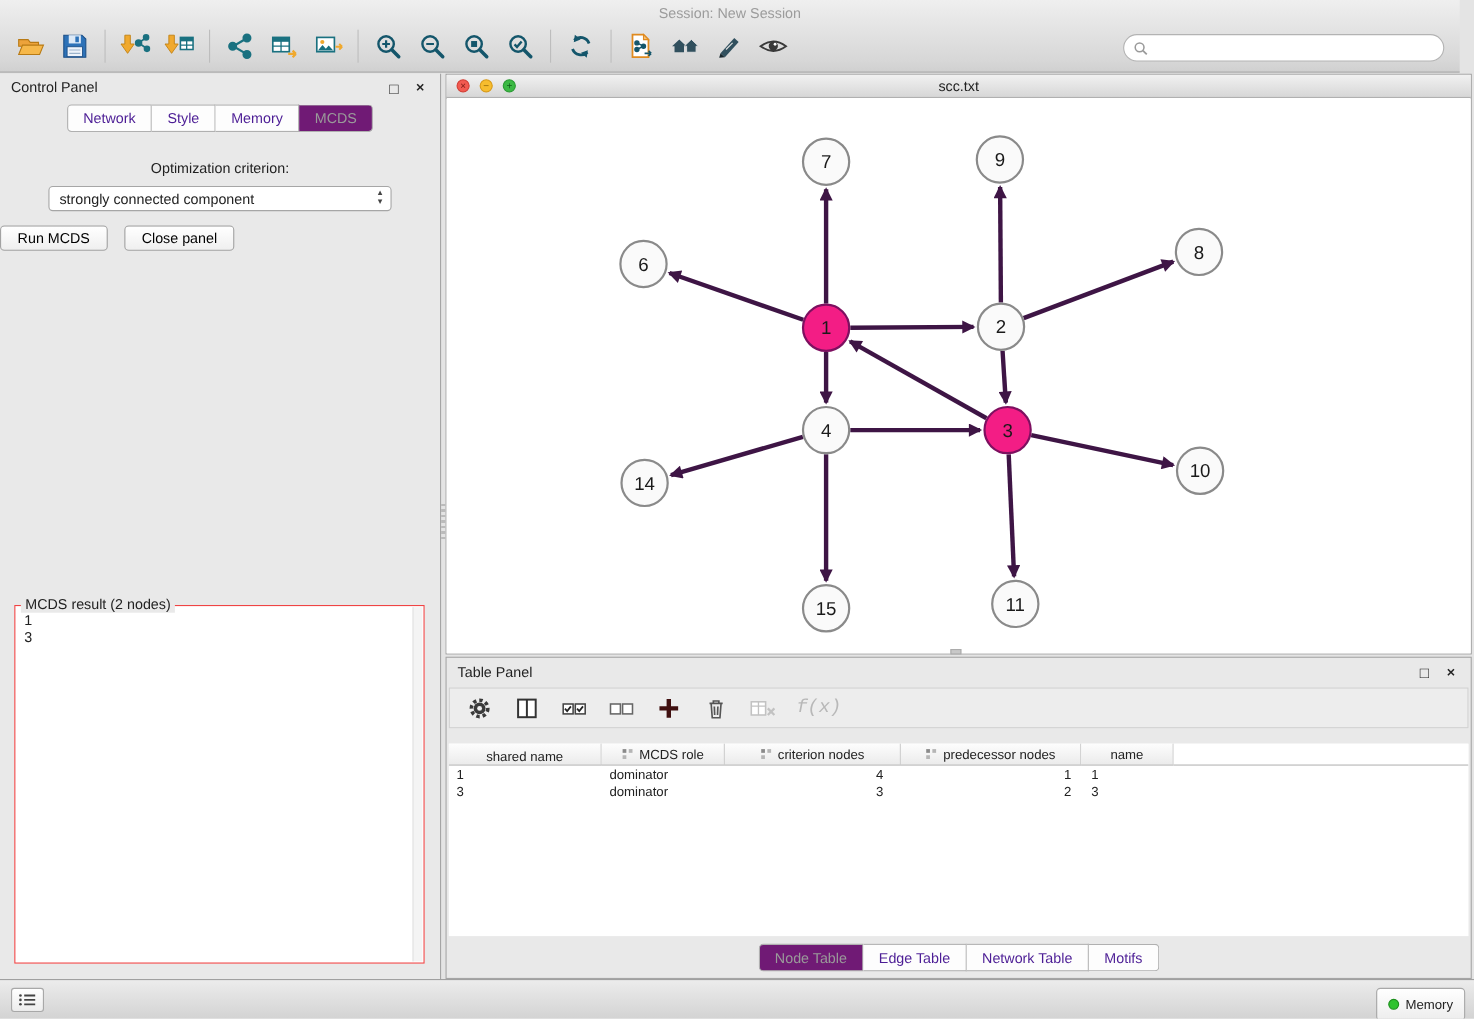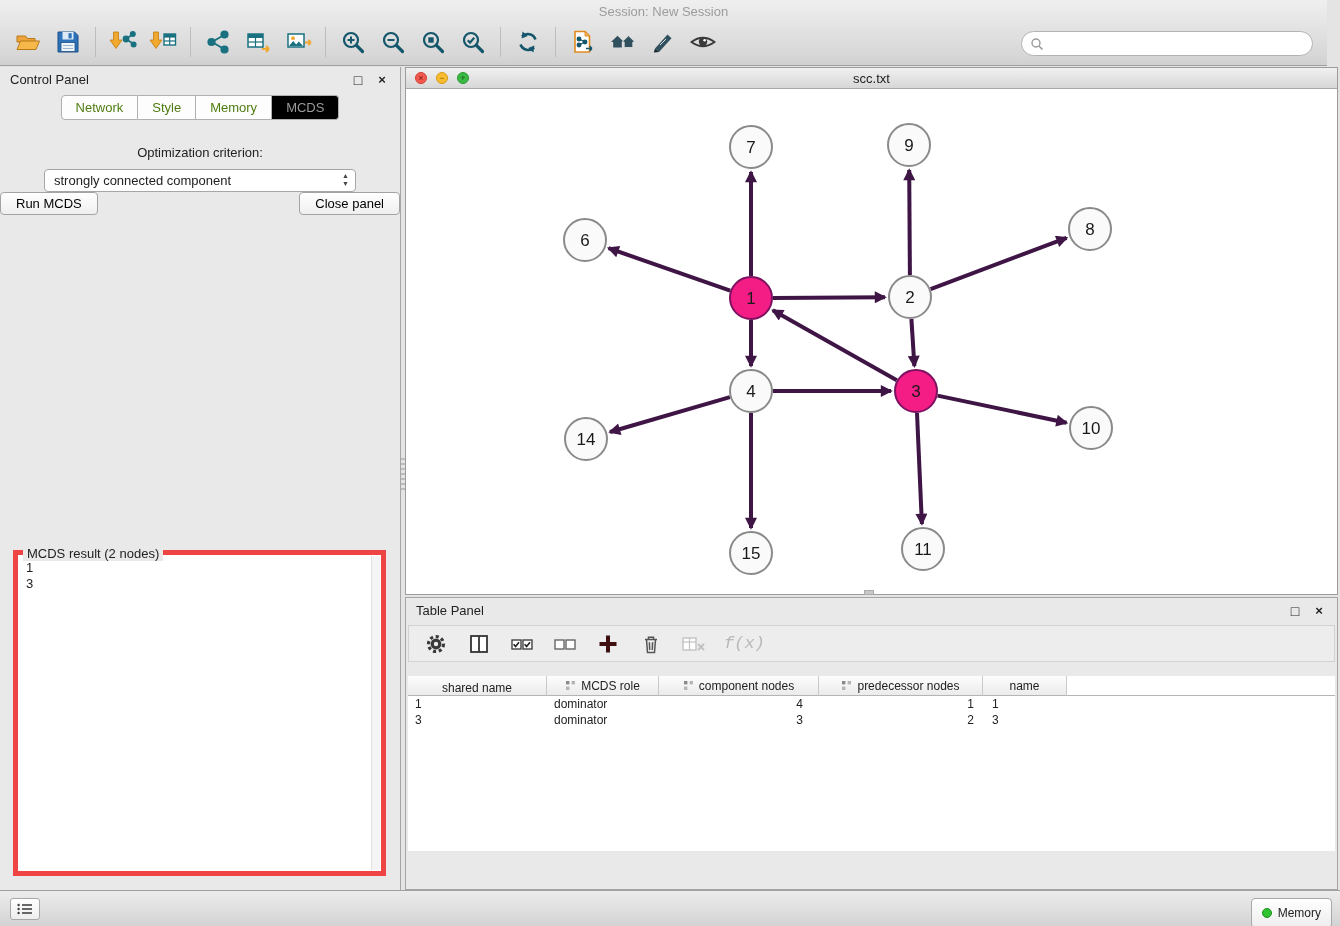--- a/index.html
+++ b/index.html
@@ -38,42 +38,42 @@
   .win-ctl.float { font-weight: normal; font-size: 14px; }
 
   
   .control-panel {
     position: absolute; left: 0; top: 67px; width: 401px; bottom: 36px;
     background: #e9e9e9; border-right: 1px solid #a5a5a5;
   }
   .cp-tabs { display: flex; justify-content: center; margin-top: 3px; }
   .seg-tab {
     font-size: 13px; padding: 4px 14px; background: #fdfdfd;
-    border: 1px solid #b0b0b0; border-left: none; color: #4d7c0f; cursor: default;
+    border: 1px solid #b0b0b0; border-left: none; color: #4c1d95; cursor: default;
   }
   .seg-tab:first-child { border-left: 1px solid #b0b0b0; border-radius: 4px 0 0 4px; }
   .seg-tab:last-child { border-radius: 0 4px 4px 0; }
-  .seg-tab.active { background: #000000; color: #9a9a9a; }
+  .seg-tab.active { background: #701a75; color: #9a9a9a; }
   .mcds-body { position: absolute; top: 56px; left: 0; right: 0; bottom: 0; }
   .criterion-label { text-align: center; margin-top: 22px; font-size: 13px; }
   .combo {
     width: 312px; height: 23px; margin: 9px auto 0 auto; background: #fff;
     border: 1px solid #a6a6a6; border-radius: 4px; position: relative;
     display: flex; align-items: center; padding-left: 9px; font-size: 13px; cursor: default;
   }
   .combo .arrows { position: absolute; right: 6px; top: 2px; display: flex; flex-direction: column; line-height: 8px; }
   .combo .arrows span { font-size: 7px; color: #444; }
-  .btn-row { display: flex; justify-content: space-between; gap: 15px; }
+  .btn-row { display: flex; justify-content: flex-start; gap: 15px; margin-top: 13px; }
   .push-btn {
     background: linear-gradient(#ffffff, #efefef); border: 1px solid #a3a3a3; border-radius: 4px;
     font-size: 13px; padding: 3px 15px; font-family: "Liberation Sans", sans-serif; cursor: default;
   }
   .result-box {
     position: absolute; left: 13px; right: 14px; top: 427px; bottom: 14px;
-    border: 5px solid #ef4444; background: #fff;
+    border: 1px solid #ef4444; background: #fff;
   }
   .result-legend {
     position: absolute; top: -9px; left: 5px; background: #e9e9e9; padding: 0 4px; font-size: 13px;
   }
   .result-list { padding: 5px 8px; font-size: 13px; line-height: 16px; }
   .result-scrollbar {
     position: absolute; top: 1px; right: 1px; bottom: 1px; width: 9px;
     background: #f4f4f4; border-left: 1px solid #e2e2e2;
   }
 
@@ -526,21 +526,21 @@
             <rect x="1" y="6.6" width="3.4" height="3.4" fill="#b5b5b5"></rect>
           </svg>
         <span>MCDS role</span>
       </div>
       <div class="th-cell c2" style="padding:0;text-align:center">
         <svg width="11" height="11" viewBox="0 0 11 11">
             <rect x="1" y="1" width="3.4" height="3.4" fill="#8a8a8a"></rect>
             <rect x="6.6" y="1" width="3.4" height="3.4" fill="#b5b5b5"></rect>
             <rect x="1" y="6.6" width="3.4" height="3.4" fill="#b5b5b5"></rect>
           </svg>
-        <span>component nodes</span>
+        <span>criterion nodes</span>
       </div>
       <div class="th-cell c3" style="padding:0;text-align:center">
         <svg width="11" height="11" viewBox="0 0 11 11">
             <rect x="1" y="1" width="3.4" height="3.4" fill="#8a8a8a"></rect>
             <rect x="6.6" y="1" width="3.4" height="3.4" fill="#b5b5b5"></rect>
             <rect x="1" y="6.6" width="3.4" height="3.4" fill="#b5b5b5"></rect>
           </svg>
         <span>predecessor nodes</span>
       </div>
       <div class="th-cell c4" style="padding:0">
@@ -558,20 +558,26 @@
     </div>
     <div class="tp-row">
       <div class="td-cell c0">3</div>
       <div class="td-cell c1">dominator</div>
       <div class="td-cell c2">3</div>
       <div class="td-cell c3">2</div>
       <div class="td-cell c4">3</div>
     </div>
   </div>
 
+  <div class="tp-tabs">
+    <div class="seg-tab active">Node Table</div>
+    <div class="seg-tab">Edge Table</div>
+    <div class="seg-tab">Network Table</div>
+    <div class="seg-tab">Motifs</div>
+  </div>
 </div>
 
 <div class="status-bar">
   <div class="list-btn">
     <svg width="16" height="12" viewBox="0 0 16 12">
       <circle cx="1.6" cy="2" r="1.2" fill="#444"></circle>
         <line x1="5" y1="2" x2="15" y2="2" stroke="#444" stroke-width="1.6"></line>
       <circle cx="1.6" cy="6" r="1.2" fill="#444"></circle>
         <line x1="5" y1="6" x2="15" y2="6" stroke="#444" stroke-width="1.6"></line>
       <circle cx="1.6" cy="10" r="1.2" fill="#444"></circle>

